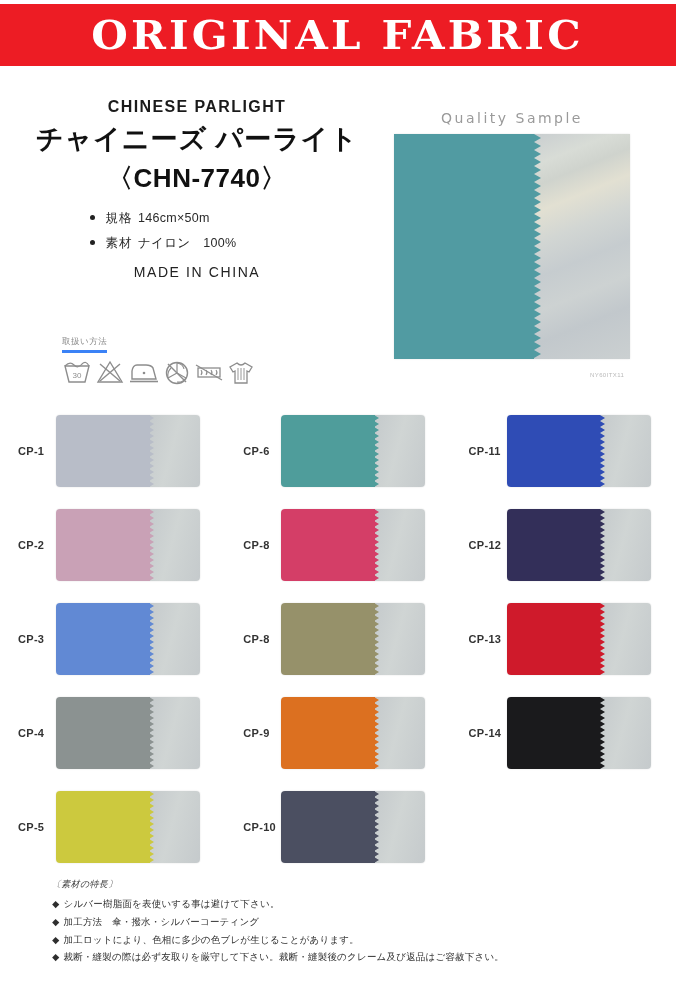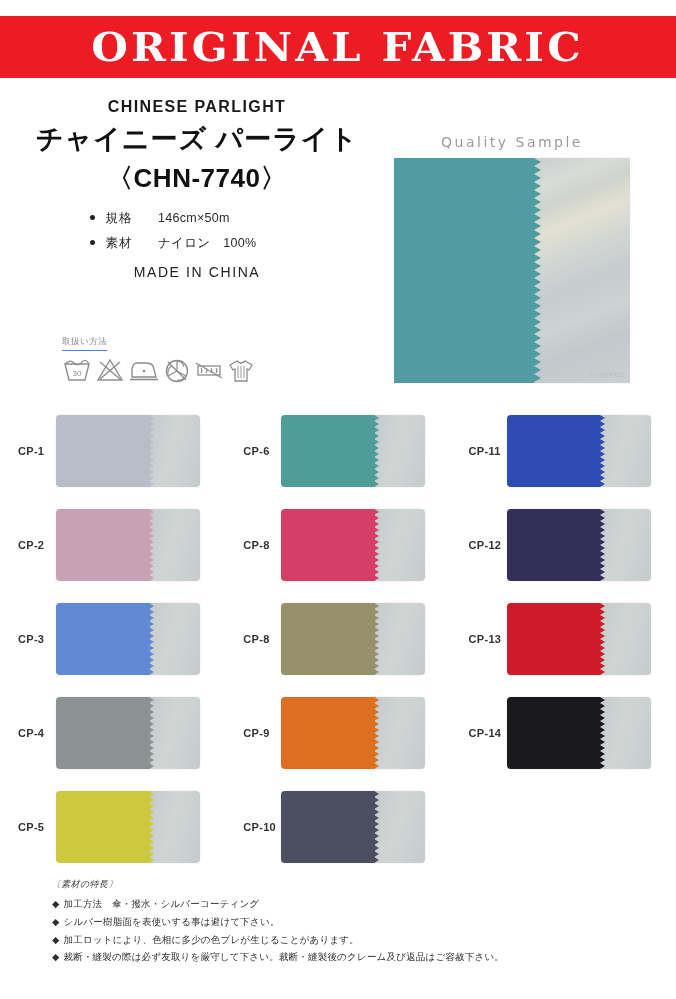--- a/index.html
+++ b/index.html
@@ -13,21 +13,21 @@
     position: relative;
     font-family: "Liberation Sans", "DejaVu Sans", sans-serif;
     color: #1a1a1a;
     overflow: hidden;
   }
 
   
   .banner {
     position: absolute;
     left: 0;
-    top: 16px;
+    top: 4px;
     width: 676px;
     height: 62px;
     background: #ed1c24;
     display: flex;
     align-items: center;
     justify-content: center;
   }
   .banner-title {
     font-family: "DejaVu Serif", "Liberation Serif", serif;
     font-weight: bold;
@@ -83,41 +83,41 @@
   .spec-bullet {
     display: inline-block;
     width: 5px;
     height: 5px;
     background: #222;
     border-radius: 50%;
     margin-right: 7px;
     vertical-align: 2px;
   }
   .spec-label { letter-spacing: 1px; }
-  .spec-value { margin-left: 22px; letter-spacing: 0.3px; }
+  .spec-value { margin-left: 2px; letter-spacing: 0.3px; }
   .made-in {
     margin-top: 12px;
     font-size: 14px;
     letter-spacing: 1.6px;
     color: #222;
   }
 
   
   .care-block {
     position: absolute;
     left: 62px;
     top: 330px;
     width: 260px;
   }
   .care-label {
     font-size: 8.5px;
     color: #8a8a8a;
     letter-spacing: 0.5px;
     padding-bottom: 2px;
-    border-bottom: 1px solid #3b82f6;
+    border-bottom: 3px solid #3b82f6;
     display: inline-block;
     margin-bottom: 5px;
   }
   .care-icons {
     display: flex;
     align-items: center;
     gap: 3px;
   }
   .care-icons svg { display: block; }
 
@@ -128,21 +128,20 @@
     top: 110px;
     width: 236px;
   }
   .sample-caption {
     text-align: center;
     font-size: 14px;
     letter-spacing: 2.5px;
     color: #9a9a9a;
     margin-bottom: 8px;
     font-family: "DejaVu Sans", sans-serif;
-    margin-top: 24px;
   }
   .sample-swatch {
     position: relative;
     width: 236px;
     height: 225px;
     overflow: hidden;
     box-shadow: 0 0 2px rgba(0,0,0,0.10);
   }
   .sample-face {
     position: absolute;
@@ -491,24 +490,24 @@
       </div>
     </div>
     <div class="swatch-cell empty"></div>
   </div>
 
 </div>
 
 <div class="footer">
   <div class="footer-heading">〔素材の特長〕</div>
   <div class="footer-line">
+    <span class="footer-mark">◆</span><span>シルバー樹脂面を表使いする事は避けて下さい。</span>
+  </div>
+  <div class="footer-line">
     <span class="footer-mark">◆</span><span>加工方法　傘・撥水・シルバーコーティング</span>
-  </div>
-  <div class="footer-line">
-    <span class="footer-mark">◆</span><span>シルバー樹脂面を表使いする事は避けて下さい。</span>
   </div>
   <div class="footer-line">
     <span class="footer-mark">◆</span><span>加工ロットにより、色相に多少の色ブレが生じることがあります。</span>
   </div>
   <div class="footer-line">
     <span class="footer-mark">◆</span><span>裁断・縫製の際は必ず友取りを厳守して下さい。裁断・縫製後のクレーム及び返品はご容赦下さい。</span>
   </div>
 </div>
 
 </body></html>

